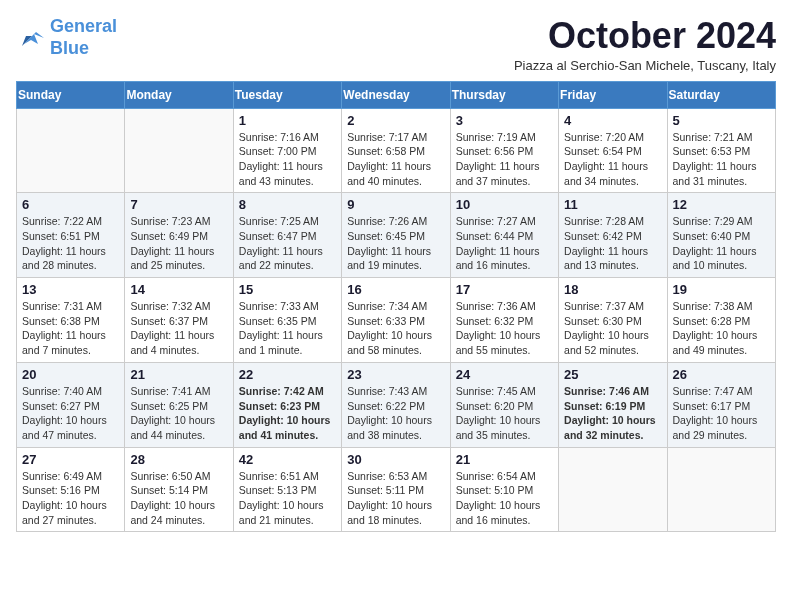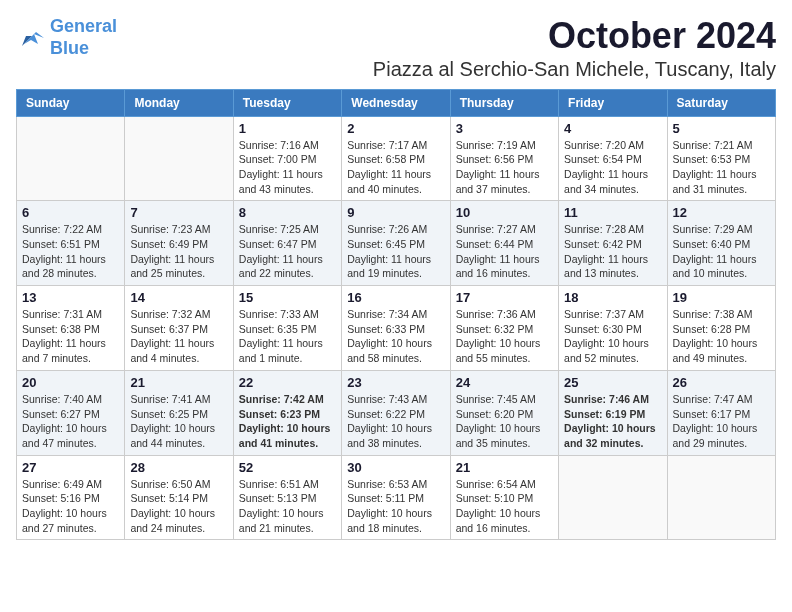--- a/index.html
+++ b/index.html
@@ -37,35 +37,35 @@
     .title-block {
       text-align: right;
     }
     .month-title {
       font-size: 36px;
       font-weight: bold;
       color: #1a1a2e;
       line-height: 1.1;
     }
     .location {
-      font-size: 20px;
+      font-size: 13px;
       color: #333;
       margin-top: 2px;
     }
     .calendar {
       width: 100%;
       border-collapse: collapse;
       margin-top: 8px;
       font-size: 11px;
     }
     .calendar th {
       background-color: #3a7abf;
       color: #fff;
       text-align: left;
-      padding: 6px 9px;
+      padding: 6px 1px;
       font-size: 12px;
       font-weight: bold;
       border: 1px solid #5a9ad5;
     }
     .calendar td {
       border: 1px solid #ccc;
       vertical-align: top;
       padding: 4px 5px;
       width: 108px;
       min-height: 80px;
@@ -295,21 +295,21 @@
 Sunset: 5:16 PM
 Daylight: 10 hours and 27 minutes.</div>
         </td>
         <td>
           <span class="day-num">28</span>
           <div class="day-info" style="white-space: pre-line;">Sunrise: 6:50 AM
 Sunset: 5:14 PM
 Daylight: 10 hours and 24 minutes.</div>
         </td>
         <td>
-          <span class="day-num">52</span>
+          <span class="day-num">42</span>
           <div class="day-info" style="white-space: pre-line;">Sunrise: 6:51 AM
 Sunset: 5:13 PM
 Daylight: 10 hours and 21 minutes.</div>
         </td>
         <td>
           <span class="day-num">30</span>
           <div class="day-info" style="white-space: pre-line;">Sunrise: 6:53 AM
 Sunset: 5:11 PM
 Daylight: 10 hours and 18 minutes.</div>
         </td>

